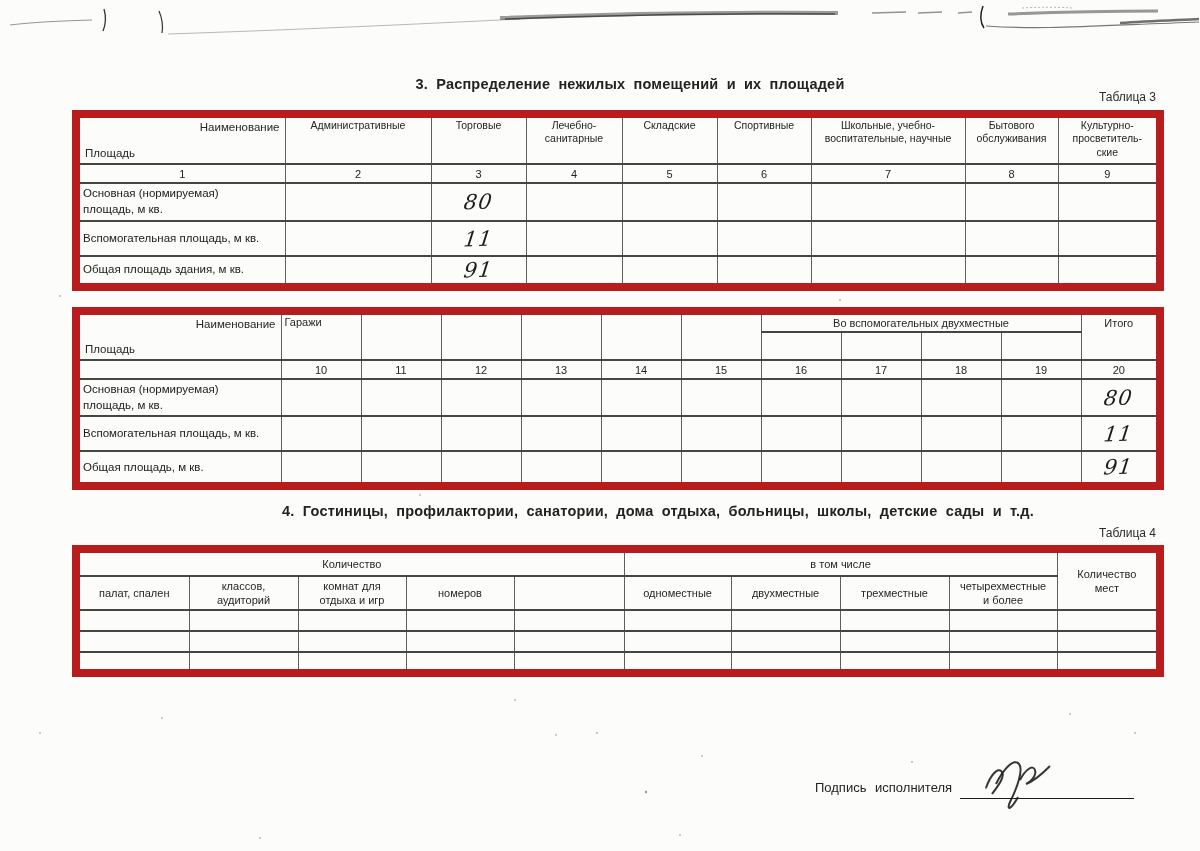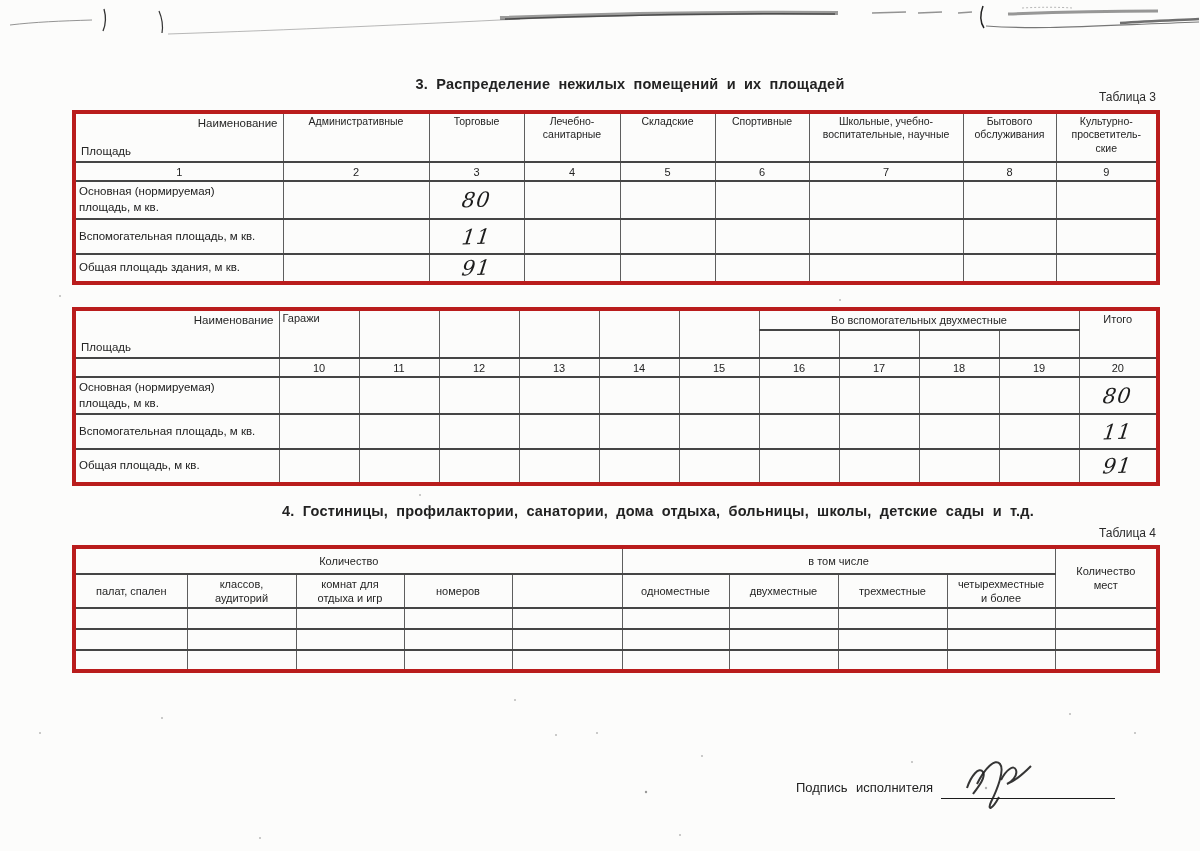--- a/index.html
+++ b/index.html
@@ -8,40 +8,40 @@
 
   .title{position:absolute;left:0;width:1200px;text-align:center;font-weight:bold;font-size:14.5px;word-spacing:4px;letter-spacing:.2px;color:#222;}
   .title3{top:76px;padding-left:30px;}
   .title4{top:503px;padding-left:116px;box-sizing:border-box;}
   .tlabel{position:absolute;width:120px;text-align:right;font-size:12px;color:#2b2b2b;}
   .t3label{left:1036px;top:90px;}
   .t4label{left:1036px;top:526px;}
 
   table.t{position:absolute;left:72px;border-collapse:collapse;table-layout:fixed;background:transparent;}
   table.t td,table.t th{border-left:1px solid #5e5e5e;border-right:1px solid #5e5e5e;border-top:2px solid #454545;border-bottom:2px solid #454545;padding:1px 3px;font-weight:normal;overflow:hidden;}
-  table.t{border:4px solid #b91c1c;}
+  table.t{border:8px solid #b91c1c;}
   .t3a{top:110px;width:1084px;}
   .t3b{top:307px;width:1084px;}
   .t4{top:545px;width:1084px;}
 
   th.ch{font-size:10.5px;line-height:1.28;text-align:center;vertical-align:top;white-space:pre-line;padding-top:3px;color:#242424;}
   td.num{font-size:11px;text-align:center;vertical-align:middle;padding:0;color:#242424;}
   td.rlabel{font-size:11.5px;text-align:left;vertical-align:middle;white-space:pre-line;line-height:1.35;padding-left:4px;color:#202020;}
   td.cell{font-size:11px;}
   td.val{text-align:center;vertical-align:middle;padding:0;}
   .corner{position:relative;padding:0;}
   .corner .ctop{position:absolute;top:3px;right:5px;font-size:11.5px;}
   .corner .cbot{position:absolute;bottom:4px;left:5px;font-size:11.5px;text-align:center;}
   th.grp{font-size:11px;text-align:center;vertical-align:middle;white-space:pre-line;line-height:1.3;}
   th.garage{vertical-align:top;text-align:left;font-size:11px;padding-left:6px;padding-top:4px;}
   th.itogo{vertical-align:top;text-align:center;font-size:11px;padding-top:4px;white-space:pre-line;line-height:1.3;}
 
   .hand{display:inline-block;font-family:"DejaVu Serif",serif;font-style:italic;font-size:21px;color:#1c1c1c;transform:skewX(-9deg) rotate(-2deg);letter-spacing:1px;}
 
-  .signature{position:absolute;left:796px;top:772px;display:flex;align-items:flex-end;}
+  .signature{position:absolute;left:815px;top:772px;display:flex;align-items:flex-end;}
   .sig-label{font-size:13px;word-spacing:5px;color:#222;padding-bottom:4px;}
   .sig-line{position:relative;width:174px;height:26px;margin-left:8px;border-bottom:1.6px solid #1b1b1b;}
   .scribble{position:absolute;left:18px;top:-22px;width:86px;height:62px;overflow:visible;}
 
   .artifacts{position:absolute;left:0;top:0;width:1200px;height:45px;}
   .specks{position:absolute;left:0;top:0;width:1200px;height:851px;pointer-events:none;}
 </style>
 </head>
 <body>
 

